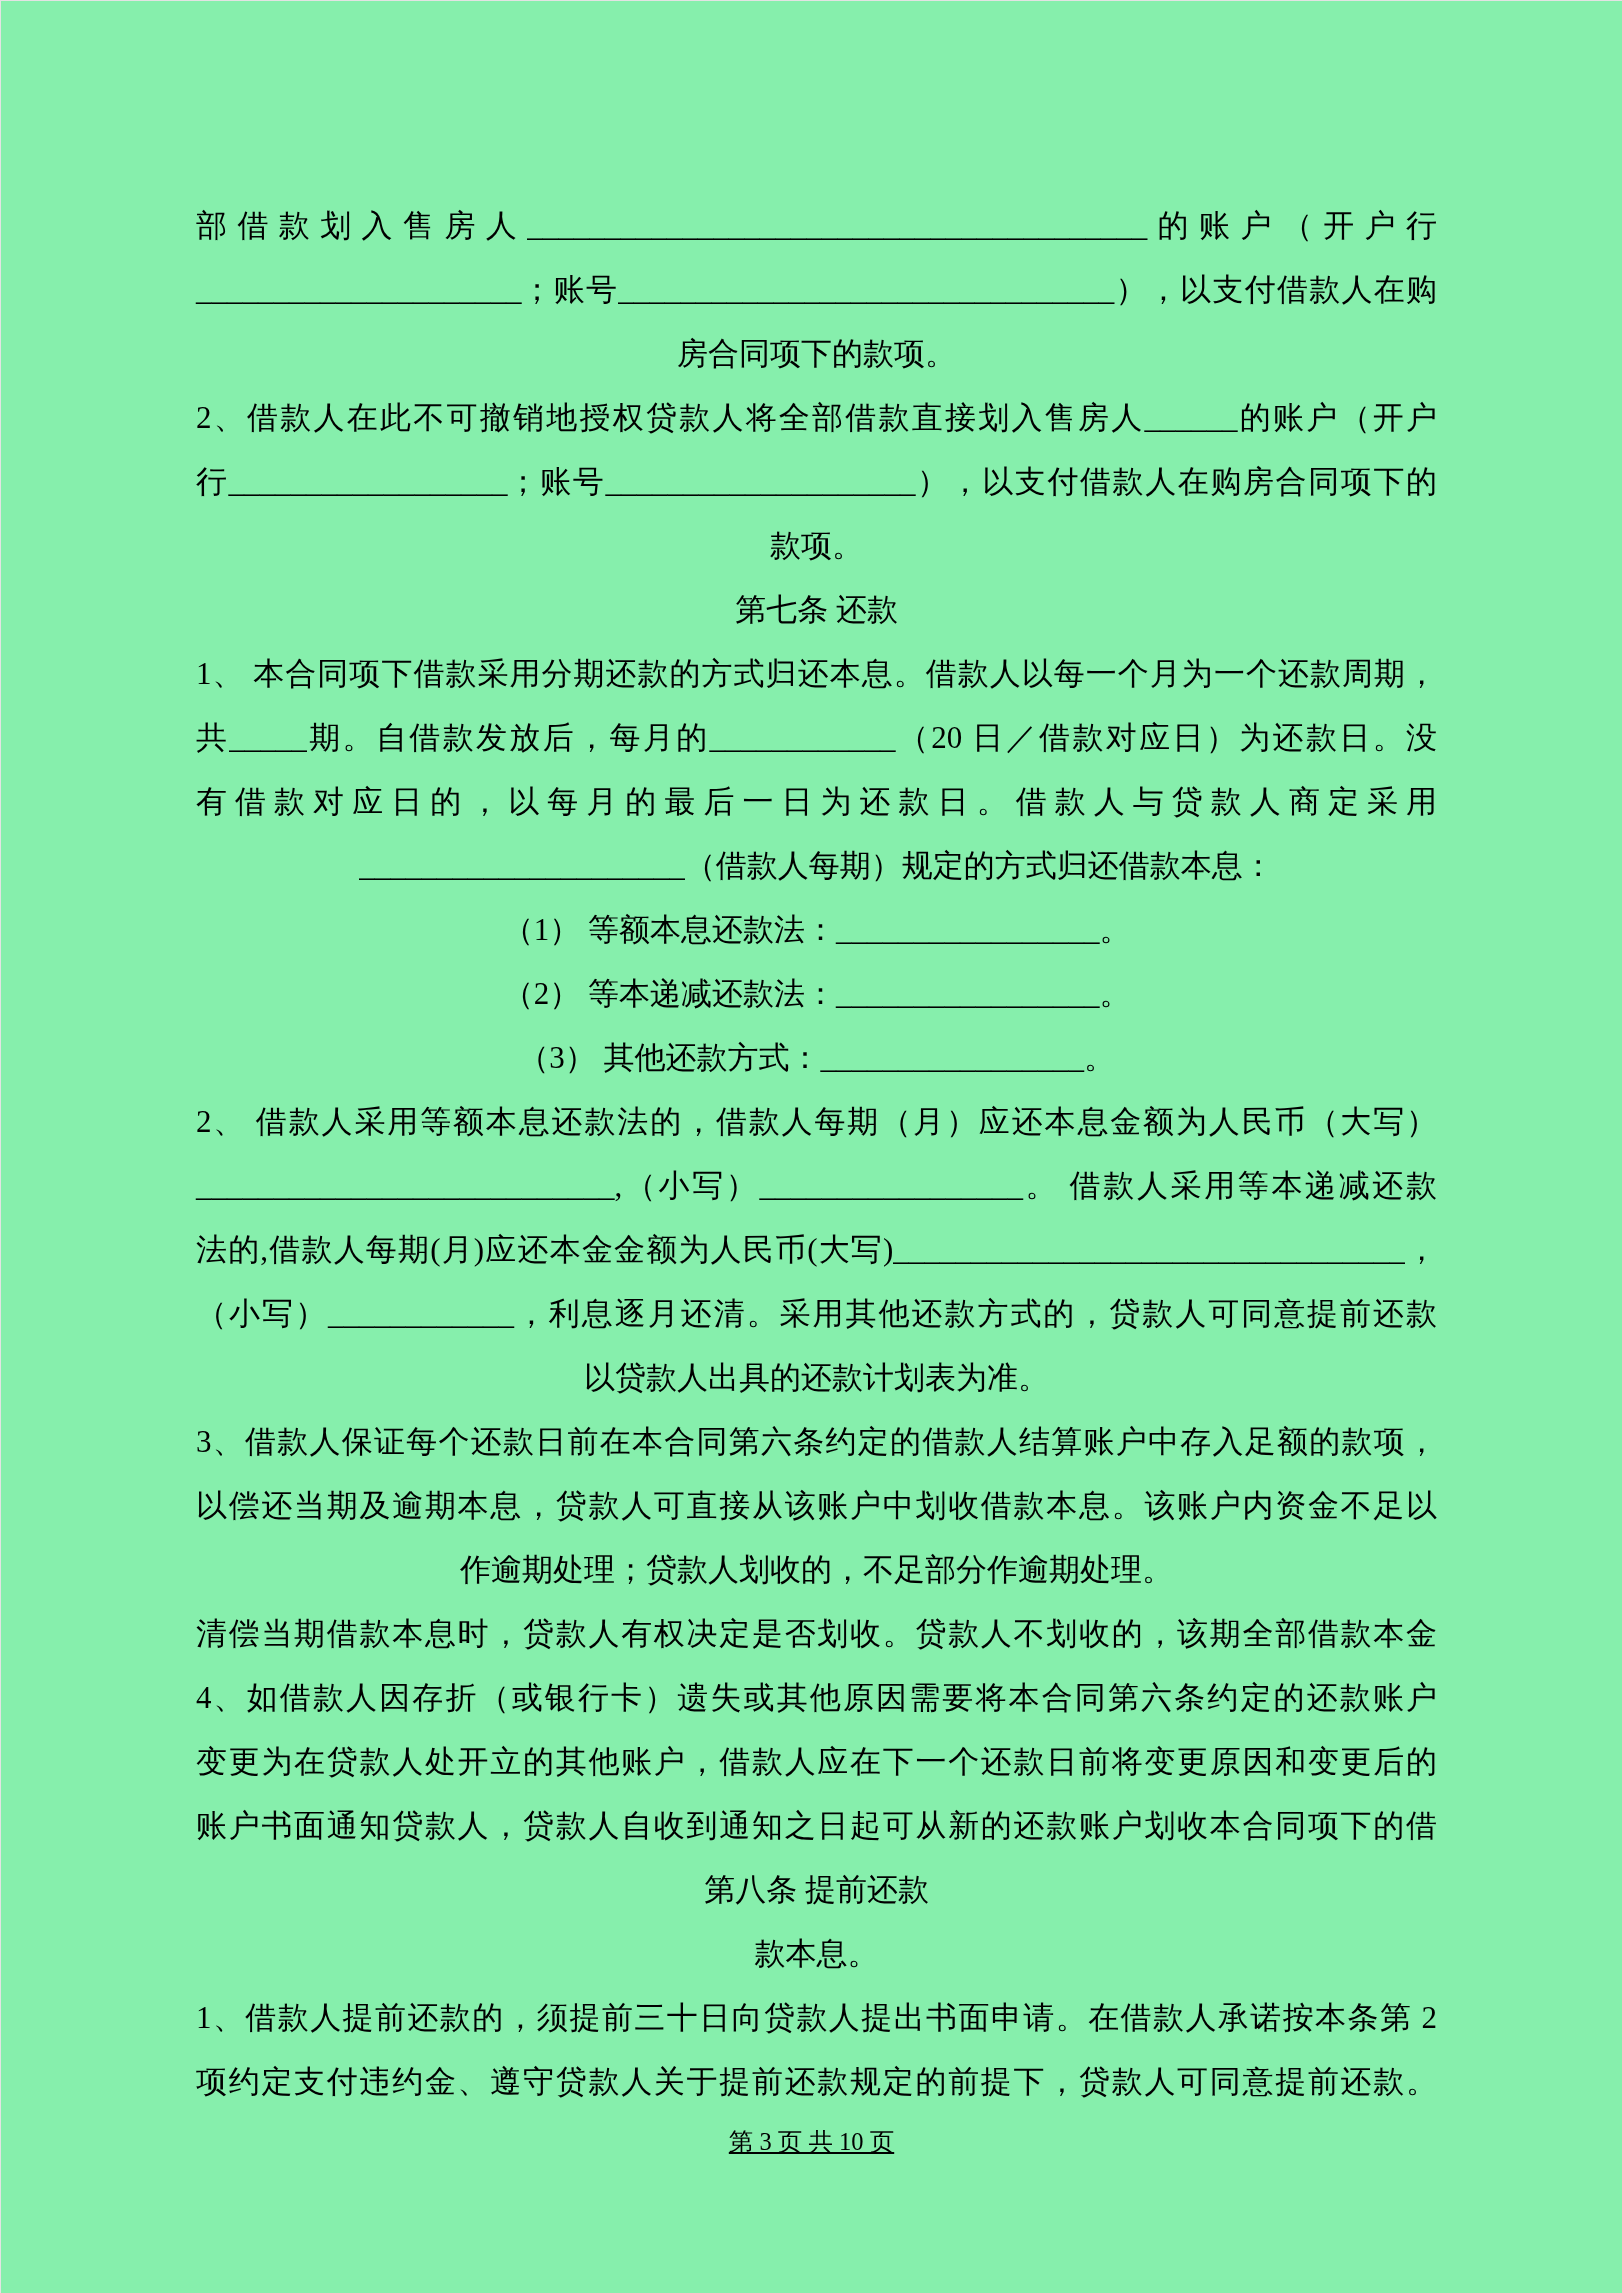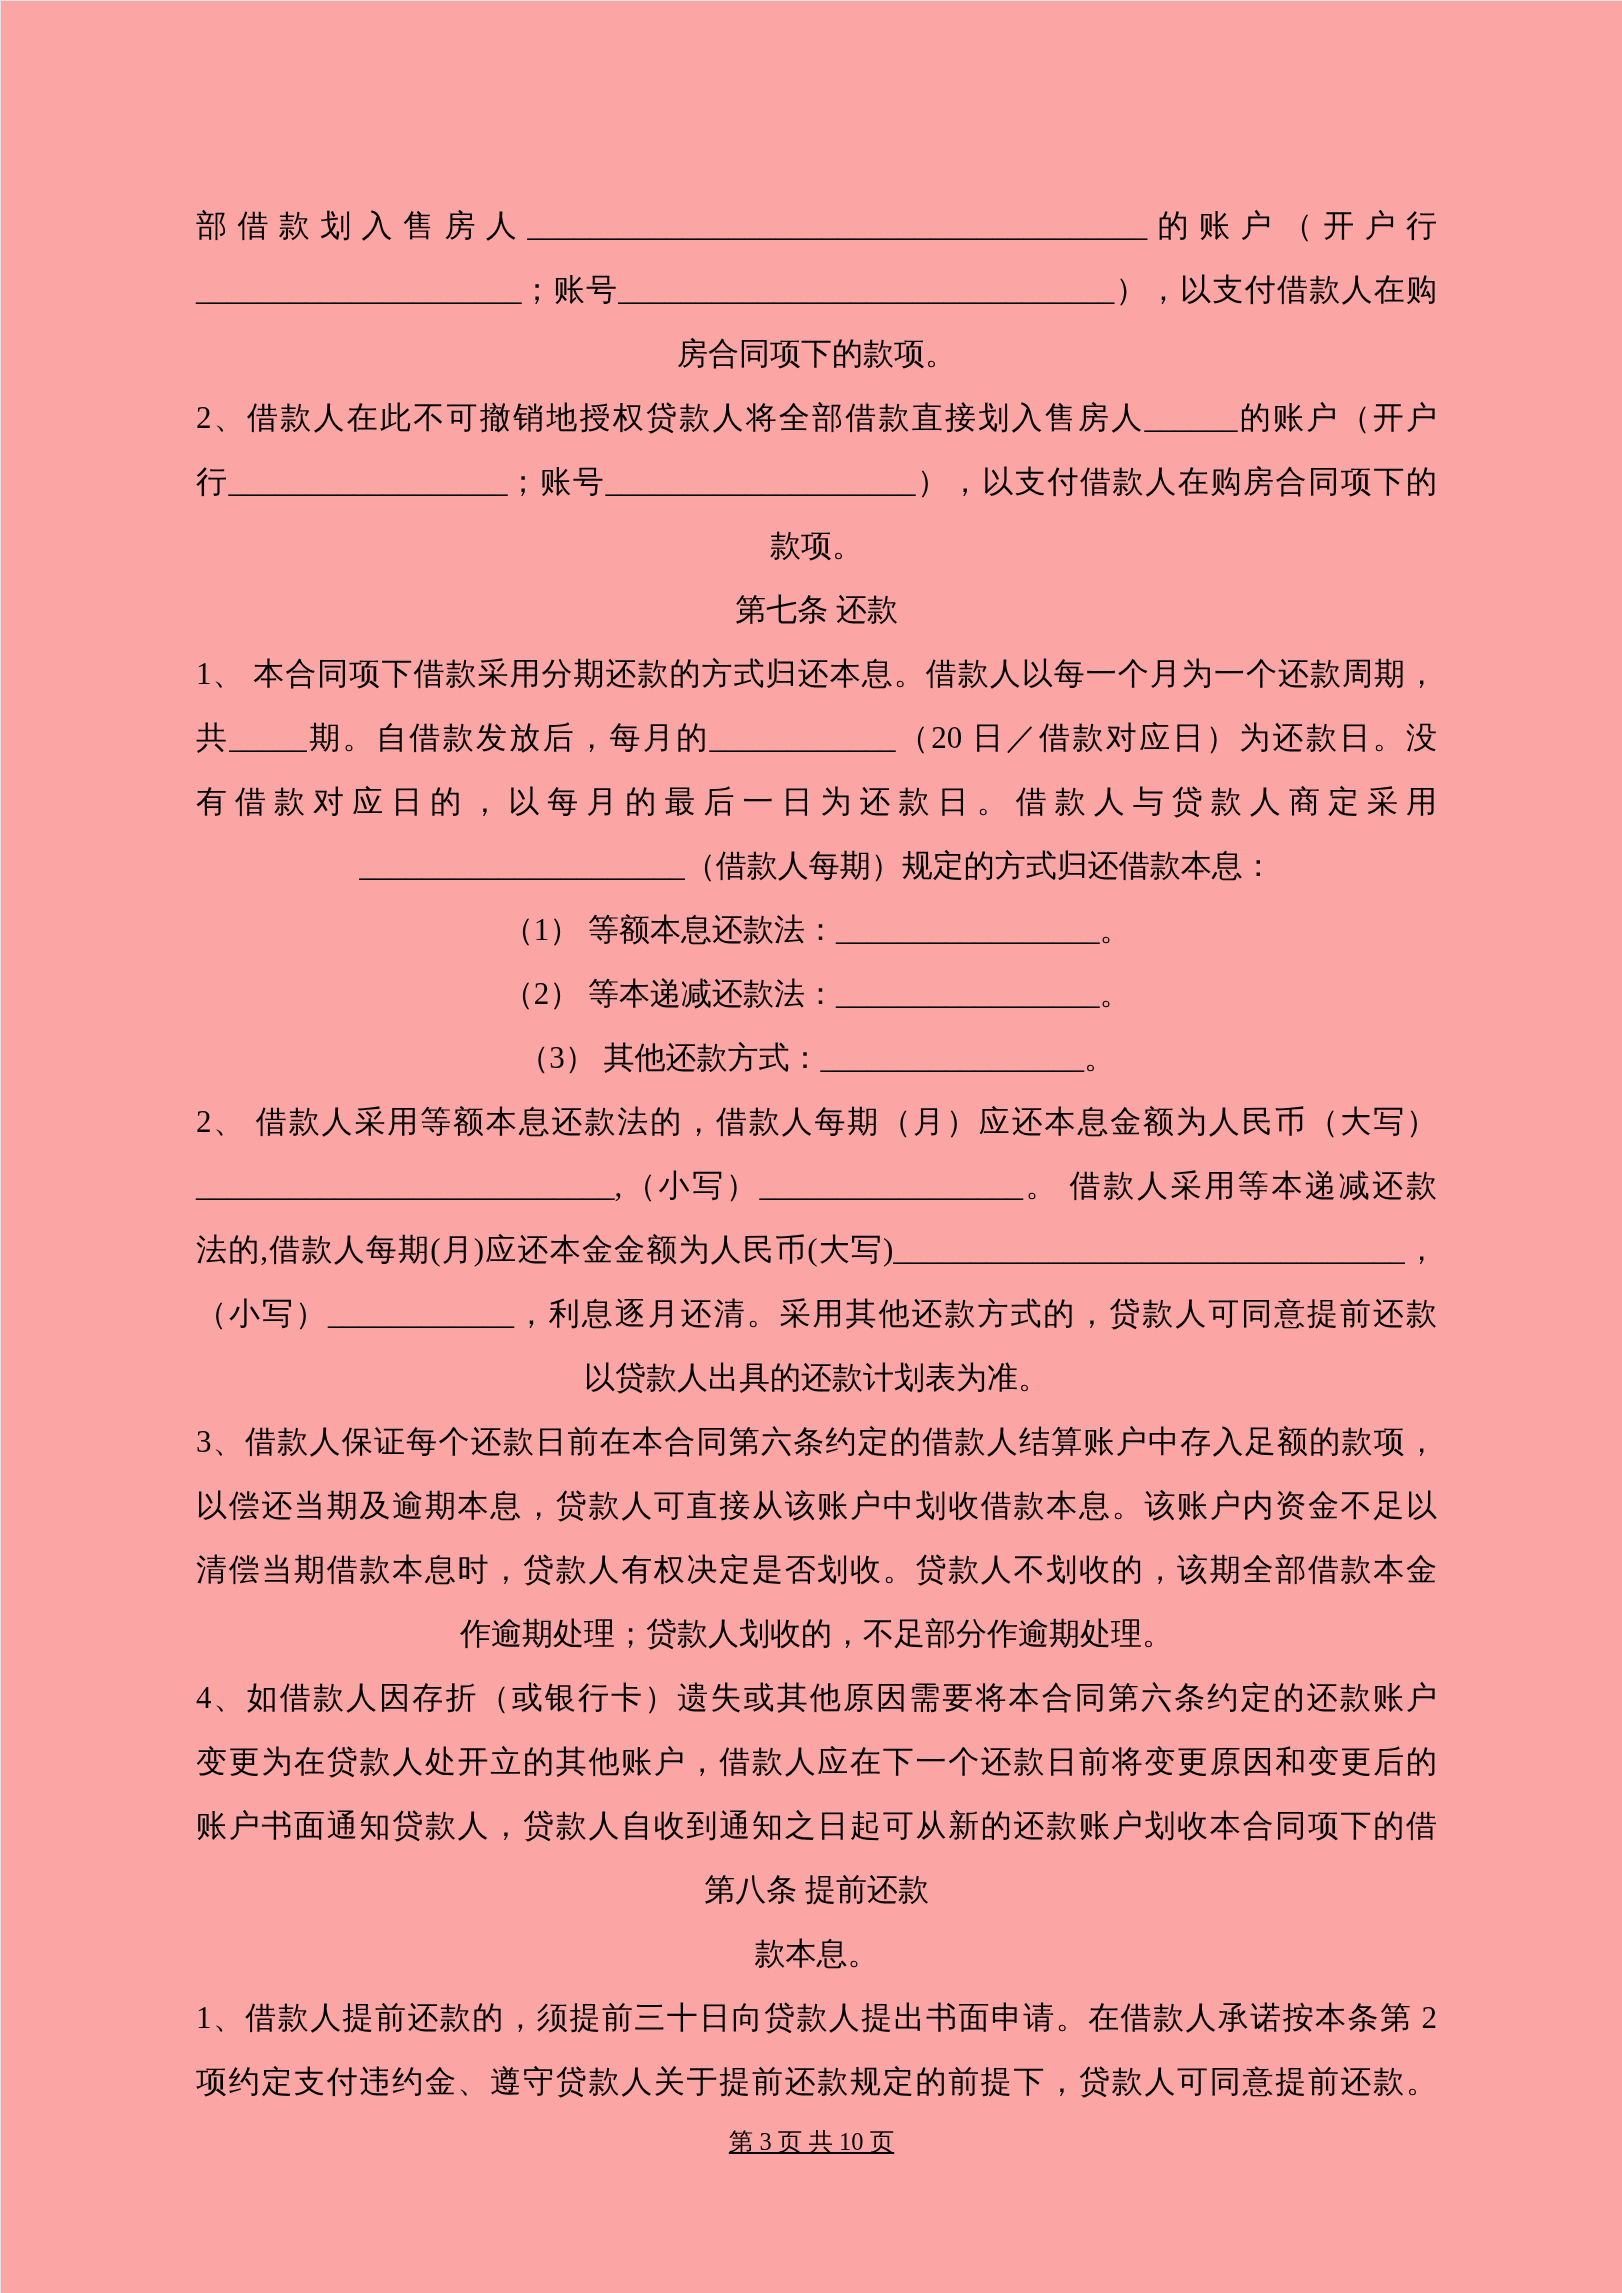--- a/index.html
+++ b/index.html
@@ -5,21 +5,21 @@
   html, body {
     margin: 0;
     padding: 0;
     background: #ffffff;
   }
   .page {
     position: relative;
     width: 1623px;
     height: 2294px;
     box-sizing: border-box;
-    background: #fca5a5;
+    background: #86efac;
     border: 1.8px solid #e3e3e3;
     font-family: "Liberation Serif", "DejaVu Serif", serif;
     color: #000000;
     overflow: hidden;
   }
   .content {
     position: absolute;
     left: 195px;
     top: 193px;
     width: 1241px;
@@ -67,22 +67,22 @@
       <div class="line">（1） 等额本息还款法：_________________。</div>
       <div class="line">（2） 等本递减还款法：_________________。</div>
       <div class="line">（3） 其他还款方式：_________________。</div>
       <div class="line stretch">2、 借款人采用等额本息还款法的，借款人每期（月）应还本息金额为人民币（大写）</div>
       <div class="line stretch">___________________________,（小写）_________________。 借款人采用等本递减还款</div>
       <div class="line stretch">法的,借款人每期(月)应还本金金额为人民币(大写)_________________________________，</div>
       <div class="line stretch">（小写）____________，利息逐月还清。采用其他还款方式的，贷款人可同意提前还款</div>
       <div class="line">以贷款人出具的还款计划表为准。</div>
       <div class="line stretch">3、借款人保证每个还款日前在本合同第六条约定的借款人结算账户中存入足额的款项，</div>
       <div class="line stretch">以偿还当期及逾期本息，贷款人可直接从该账户中划收借款本息。该账户内资金不足以</div>
+      <div class="line">作逾期处理；贷款人划收的，不足部分作逾期处理。</div>
       <div class="line stretch">清偿当期借款本息时，贷款人有权决定是否划收。贷款人不划收的，该期全部借款本金</div>
-      <div class="line">作逾期处理；贷款人划收的，不足部分作逾期处理。</div>
       <div class="line stretch">4、如借款人因存折（或银行卡）遗失或其他原因需要将本合同第六条约定的还款账户</div>
       <div class="line stretch">变更为在贷款人处开立的其他账户，借款人应在下一个还款日前将变更原因和变更后的</div>
       <div class="line stretch">账户书面通知贷款人，贷款人自收到通知之日起可从新的还款账户划收本合同项下的借</div>
       <div class="line">第八条 提前还款</div>
       <div class="line">款本息。</div>
       <div class="line stretch">1、借款人提前还款的，须提前三十日向贷款人提出书面申请。在借款人承诺按本条第 2</div>
       <div class="line stretch">项约定支付违约金、遵守贷款人关于提前还款规定的前提下，贷款人可同意提前还款。</div>
     </div>
   <div class="footer">第 3 页 共 10 页</div>
 </div>

